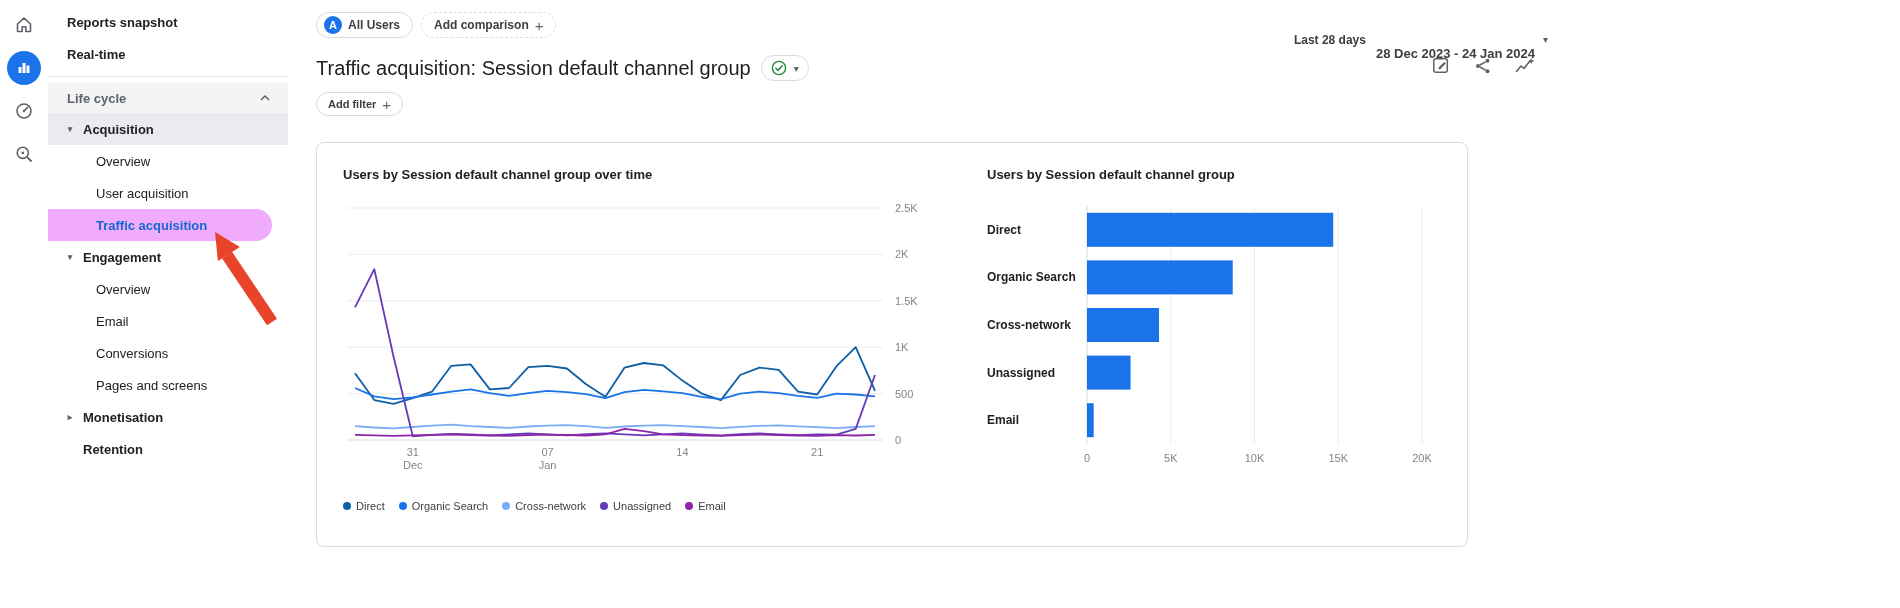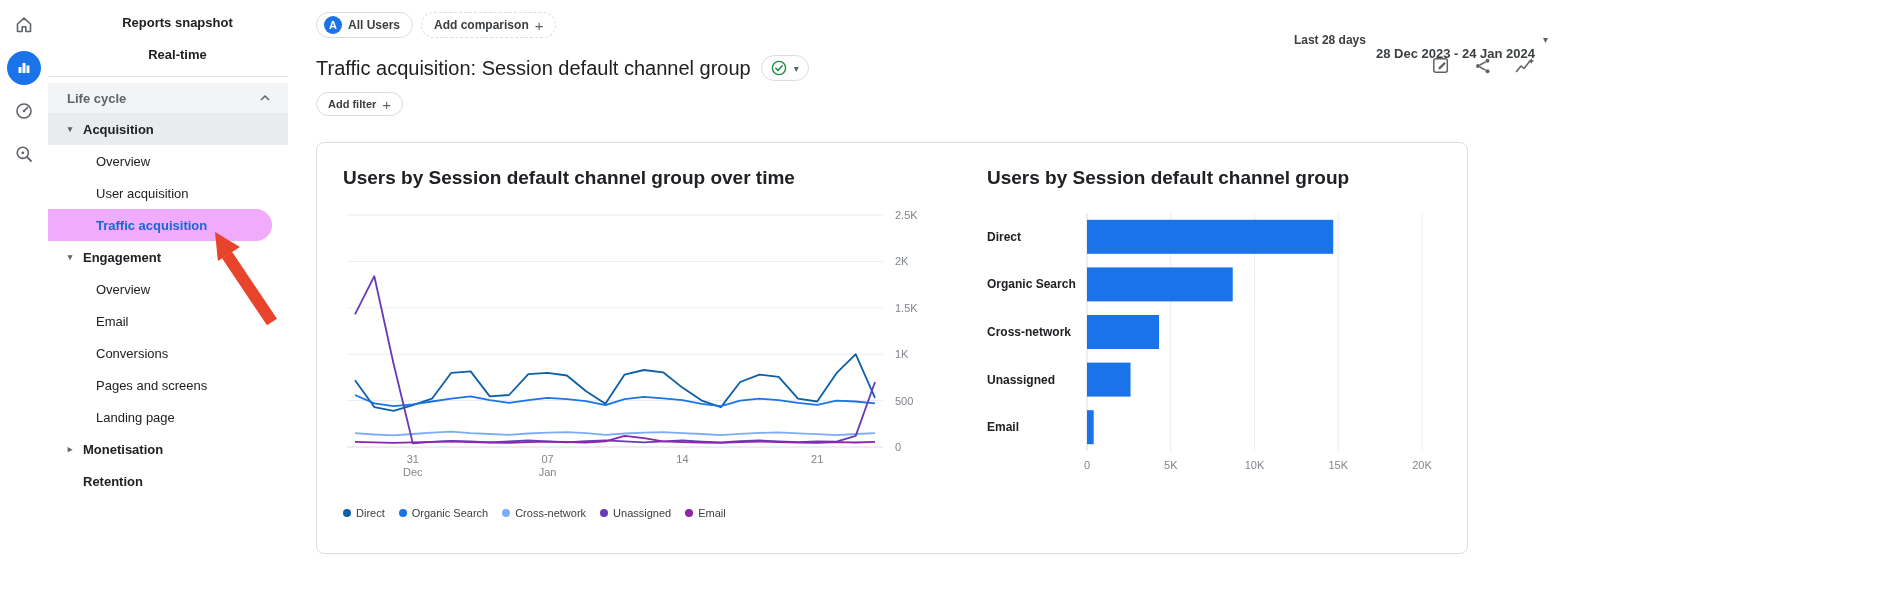--- a/index.html
+++ b/index.html
@@ -8,21 +8,21 @@
     font-family:"Liberation Sans",sans-serif;color:#202124;position:relative;
   }
   
   .rail{position:absolute;left:0;top:0;width:48px;height:608px;background:#fff;
         display:flex;flex-direction:column;align-items:center;padding-top:8px;gap:9px;box-sizing:border-box;}
   .rail-btn{width:34px;height:34px;border-radius:50%;display:flex;align-items:center;justify-content:center;cursor:pointer;}
   .rail-btn.active{background:#1a73e8;}
   
   .sidebar{position:absolute;left:48px;top:0;width:240px;height:608px;padding-top:6px;box-sizing:border-box;font-size:13px;}
   .sidebar-divider{height:1px;background:#e4e6e8;margin:6px 0;}
-  .nav-item{height:32px;display:flex;align-items:center;padding-left:19px;font-weight:700;color:#202124;cursor:pointer;justify-content:center;}
+  .nav-item{height:32px;display:flex;align-items:center;padding-left:19px;font-weight:700;color:#202124;cursor:pointer;}
   .nav-section{height:30px;display:flex;align-items:center;justify-content:space-between;
                padding:0 18px 0 19px;color:#5f6368;font-weight:700;background:#f3f4f6;cursor:pointer;margin-top:2px;gap:33px;}
   .nav-group{height:32px;display:flex;align-items:center;padding-left:15px;font-weight:700;gap:6px;cursor:pointer;}
   .nav-group.highlighted{background:#e9ebee;}
   .nav-group .tri{width:14px;font-size:9px;color:#5f6368;text-align:center;}
   .nav-sub{height:32px;display:flex;align-items:center;padding-left:48px;font-weight:400;cursor:pointer;}
   .nav-sub.selected{background:#f0abfc;color:#1967d2;font-weight:700;border-radius:0 18px 18px 0;margin-right:16px;}
   .chev{display:flex;align-items:center;}
   
   .annotation-arrow{position:absolute;left:185px;top:215px;z-index:30;pointer-events:none;}
@@ -45,21 +45,21 @@
               border-radius:14px;margin-left:10px;cursor:pointer;}
   .header-icons{position:absolute;right:25px;top:56px;display:flex;gap:22px;}
   .hicon{width:20px;height:20px;display:flex;align-items:center;justify-content:center;cursor:pointer;}
   .add-filter-row{margin:11px 0 0 28px;}
   .chip.small{height:24px;font-size:11px;padding:0 11px;}
   
   .card{margin:26px 0 0 28px;width:1152px;border:1px solid #dadce0;border-radius:8px;
         padding:24px 26px 34px 26px;box-sizing:border-box;display:flex;background:#fff;}
   .left-chart{width:600px;}
   .right-chart{width:456px;margin-left:44px;}
-  .chart-title{font-size:19px;font-weight:700;color:#202124;margin:0 0 12px 0;}
+  .chart-title{font-size:13px;font-weight:700;color:#202124;margin:0 0 12px 0;}
   .legend{margin-top:10px;display:flex;align-items:center;}
   .legend-item{display:inline-flex;align-items:center;gap:5px;margin-right:14px;font-size:11px;color:#3c4043;cursor:pointer;}
   .dot{width:8px;height:8px;border-radius:50%;display:inline-block;}
   svg text{font-family:"Liberation Sans",sans-serif;}
 </style>
 </head>
 <body>
 
 <nav class="rail">
   <div class="rail-btn">
@@ -128,23 +128,20 @@
         <span>Overview</span>
       </div>
       <div class="nav-sub">
         <span>Email</span>
       </div>
       <div class="nav-sub">
         <span>Conversions</span>
       </div>
       <div class="nav-sub">
         <span>Pages and screens</span>
-      </div>
-      <div class="nav-sub">
-        <span>Landing page</span>
       </div>
       <div class="nav-group">
         <span class="tri">▸</span>
         <span>Monetisation</span>
       </div>
       <div class="nav-group">
         <span class="tri"></span>
         <span>Retention</span>
       </div>
     </div>

